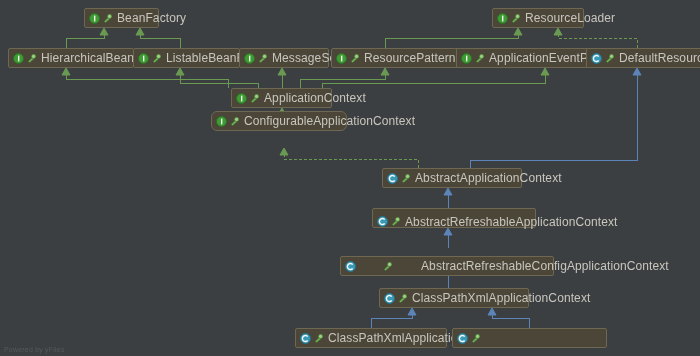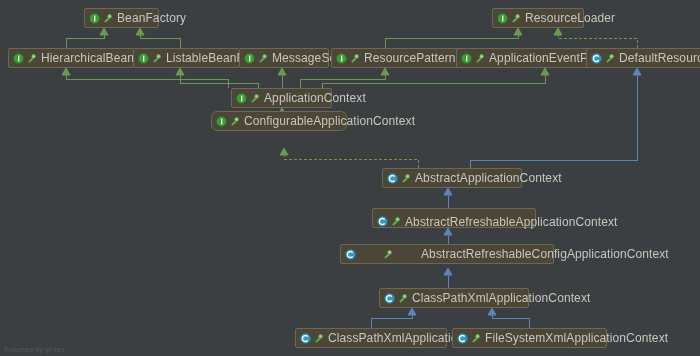--- a/index.html
+++ b/index.html
@@ -277,21 +277,21 @@
           </svg>
         </span>
         <span class="ico ico-vis">
           <svg width="9" height="10" viewBox="0 0 9 10">
             <path d="M1.2 8.4 L5.2 4.6 L6.6 6.0 L2.6 9.6 Z" fill="#74b85c" stroke="#3f7a2e" stroke-width=".6"></path>
             <circle cx="6.6" cy="3.4" r="2.1" fill="#9bd083" stroke="#3f7a2e" stroke-width=".6"></circle>
           </svg>
         </span>
         <span class="label">AbstractRefreshableApplicationContext</span>
       </div>
-      <div class="node" style="left: 340px; top: 244px; width: 214px; gap: 27px;">
+      <div class="node" style="left: 340px; top: 256px; width: 214px; gap: 27px;">
         <span class="ico ico-class">
           <svg width="11" height="11" viewBox="0 0 11 11">
             <circle cx="5.5" cy="5.5" r="5" fill="#3a9ab5"></circle>
             <circle cx="5.5" cy="5.5" r="5" fill="none" stroke="#27708a" stroke-width="1"></circle>
             <path d="M7.7 3.6a3 3 0 1 0 0 3.9" fill="none" stroke="#eef7fa" stroke-width="1.4"></path>
           </svg>
         </span>
         <span class="ico ico-vis">
           <svg width="9" height="10" viewBox="0 0 9 10">
             <path d="M1.2 8.4 L5.2 4.6 L6.6 6.0 L2.6 9.6 Z" fill="#74b85c" stroke="#3f7a2e" stroke-width=".6"></path>
@@ -339,17 +339,16 @@
             <circle cx="5.5" cy="5.5" r="5" fill="none" stroke="#27708a" stroke-width="1"></circle>
             <path d="M7.7 3.6a3 3 0 1 0 0 3.9" fill="none" stroke="#eef7fa" stroke-width="1.4"></path>
           </svg>
         </span>
         <span class="ico ico-vis">
           <svg width="9" height="10" viewBox="0 0 9 10">
             <path d="M1.2 8.4 L5.2 4.6 L6.6 6.0 L2.6 9.6 Z" fill="#74b85c" stroke="#3f7a2e" stroke-width=".6"></path>
             <circle cx="6.6" cy="3.4" r="2.1" fill="#9bd083" stroke="#3f7a2e" stroke-width=".6"></circle>
           </svg>
         </span>
-        <span class="label">FileSystemXmlApplicationContext</span>
       </div>
     </div>
   <div class="watermark">Powered by yFiles</div>
 </div>
 
 </body></html>

